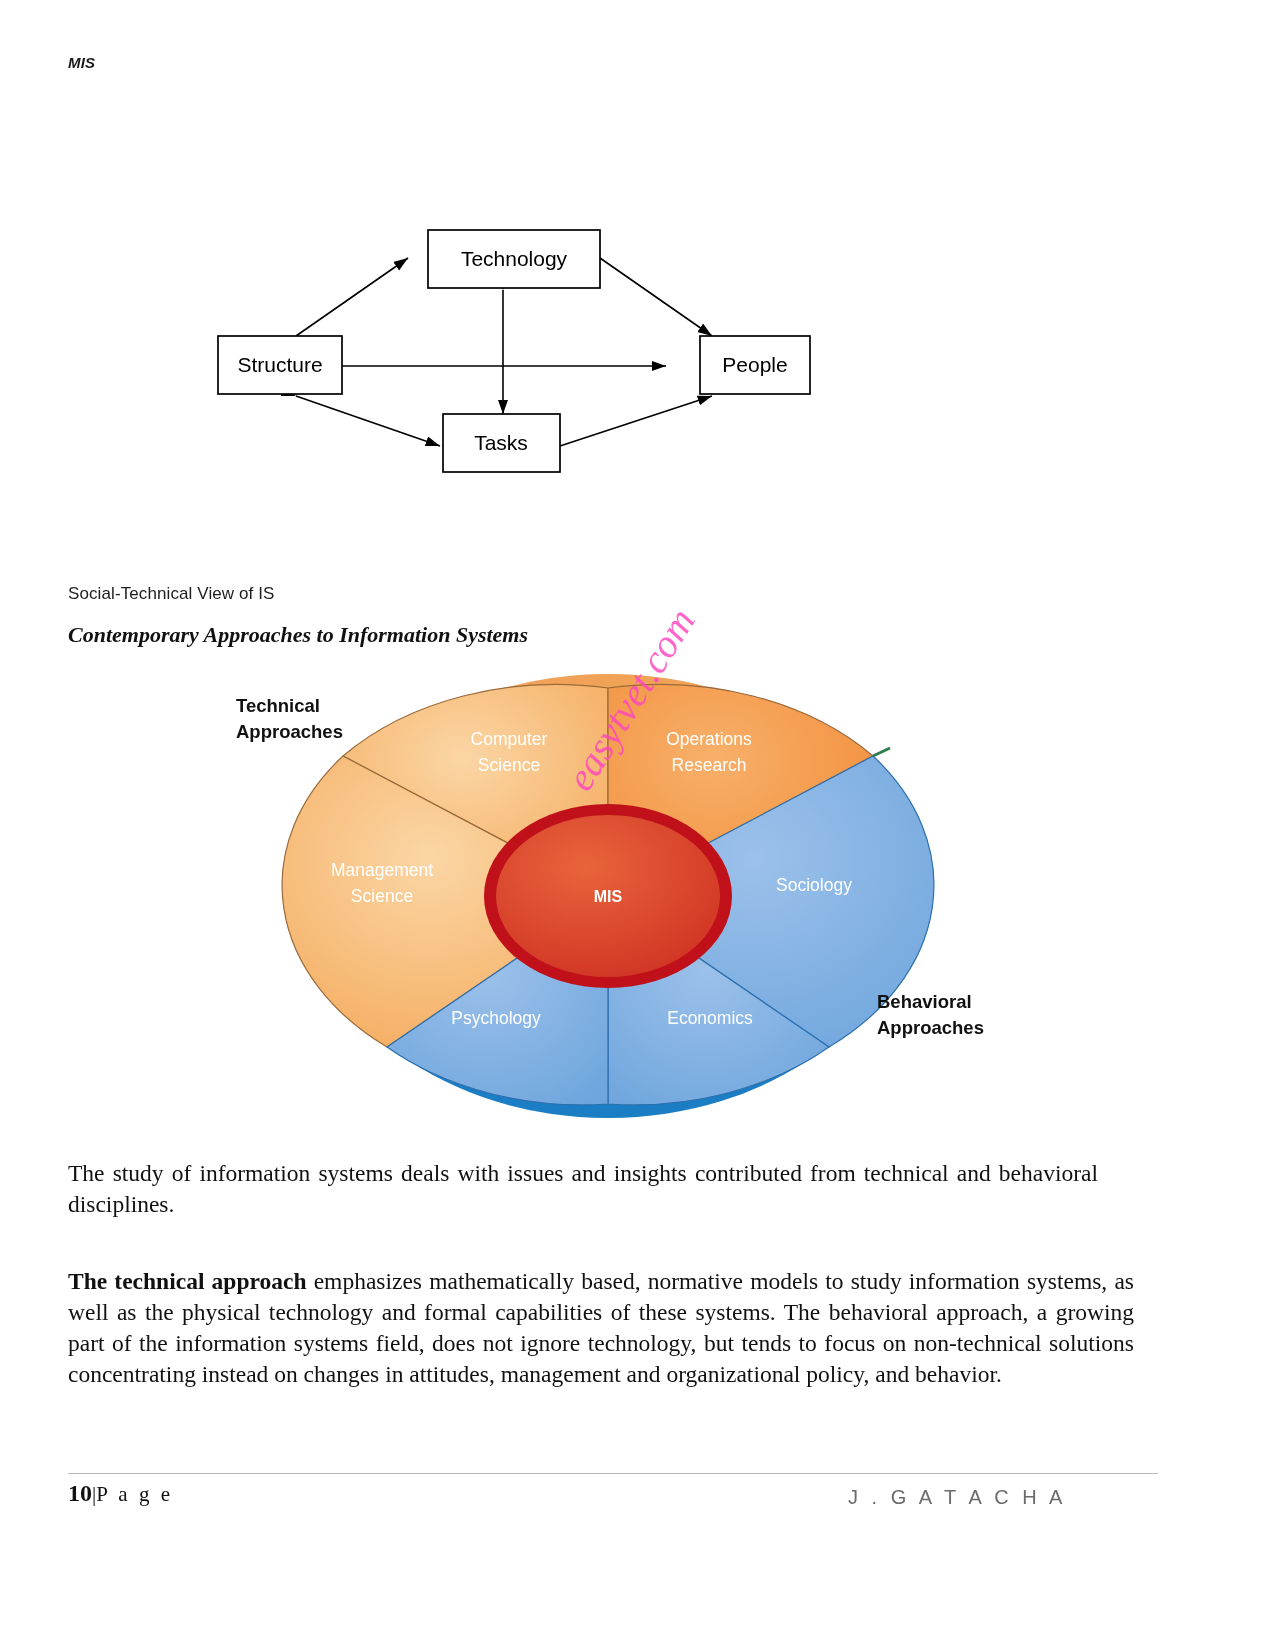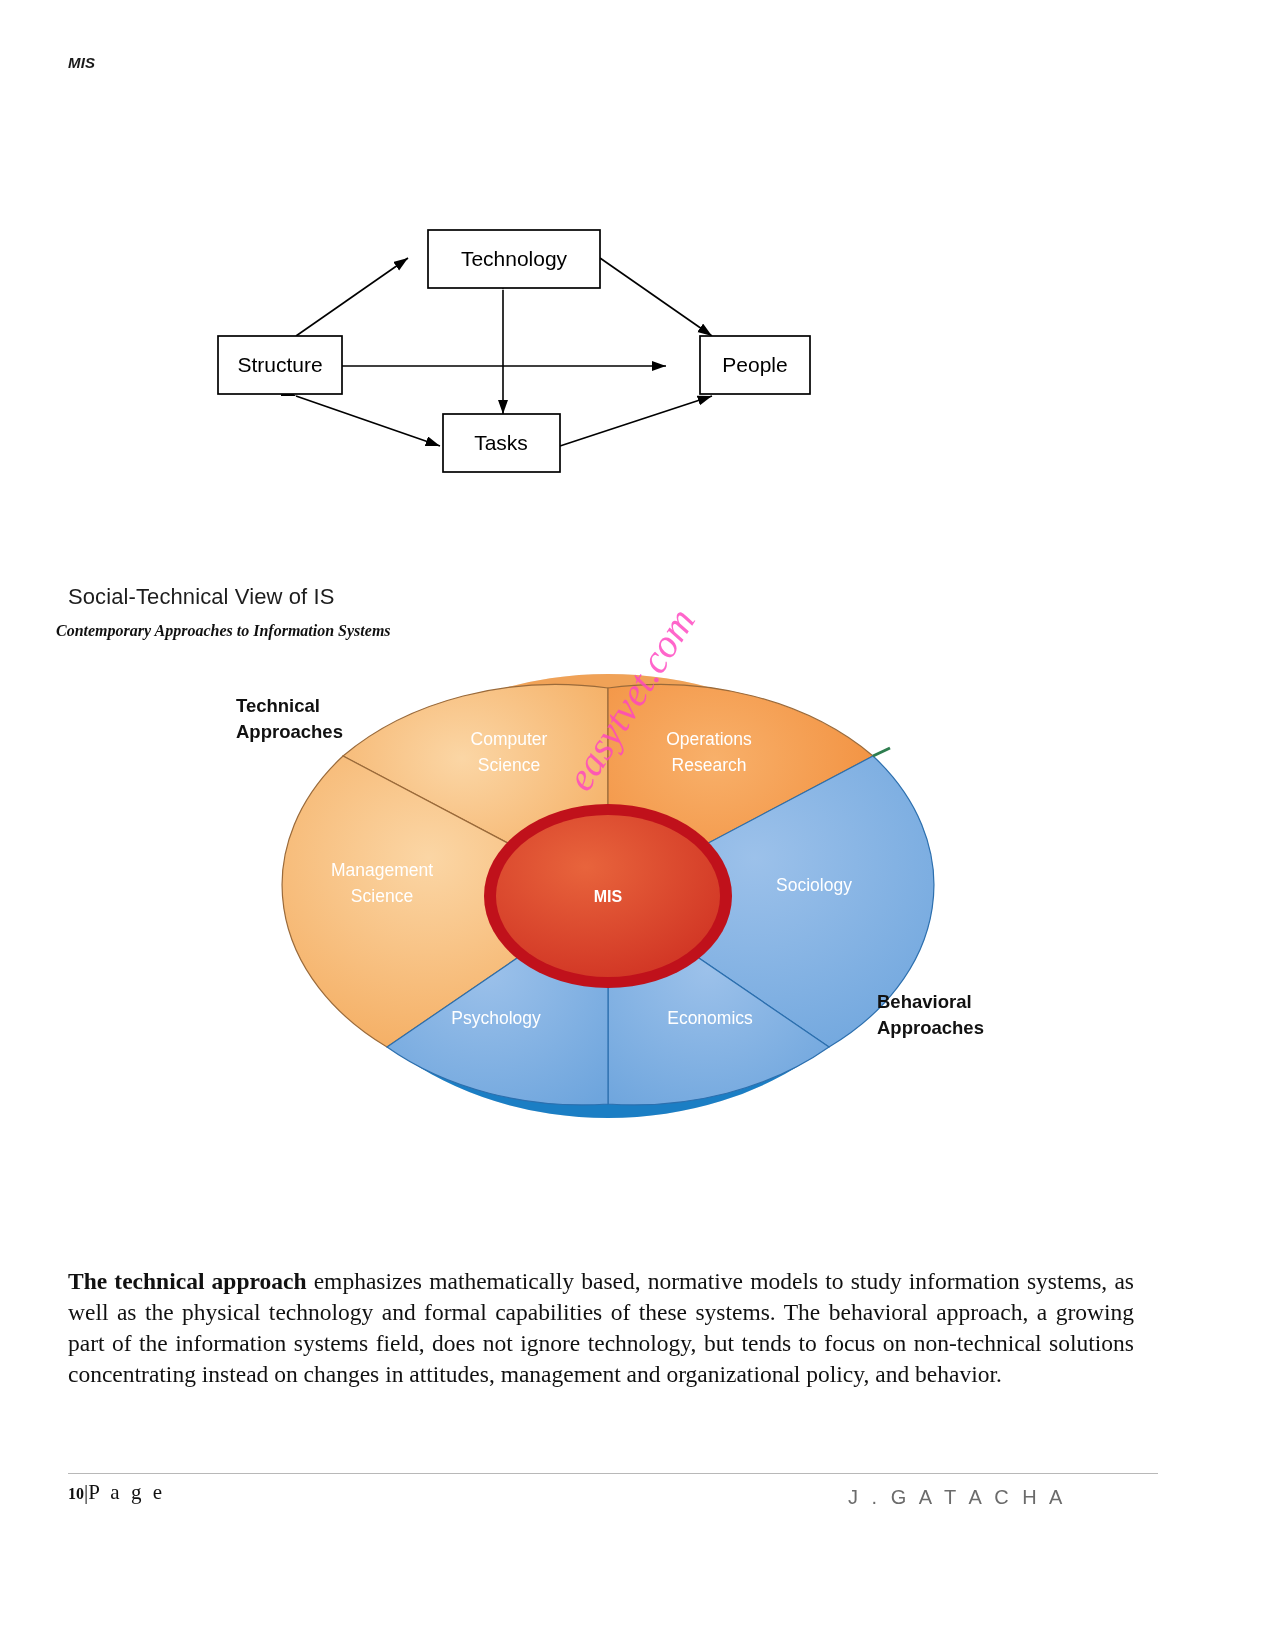--- a/index.html
+++ b/index.html
@@ -48,31 +48,31 @@
   .p-last   { left: 68px; top: 1396px; width: 1066px; }
 
   .bold { font-weight: bold; }
 
   
   .h-section {
     position: absolute;
     left: 68px;
     top: 566px;
     font-family: "Liberation Sans", sans-serif;
-    font-size: 22px;
+    font-size: 17px;
     font-weight: 400;
     color: #1d1d1d;
     letter-spacing: 0.1px;
   }
   .h-sub {
     position: absolute;
-    left: 56px;
+    left: 68px;
     top: 604px;
     font-family: "Liberation Serif", serif;
-    font-size: 16px;
+    font-size: 22px;
     font-weight: bold;
     font-style: italic;
     color: #111111;
   }
 
   
   .fig-boxes {
     position: absolute;
     left: 200px;
     top: 200px;
@@ -137,21 +137,21 @@
     background: #b8b8b8;
   }
   .footer-left {
     position: absolute;
     left: 68px;
     top: 1462px;
     font-family: "Liberation Serif", serif;
     font-size: 21px;
     color: #111111;
   }
-  .footer-left .num { font-weight: bold; font-size: 16px; }
+  .footer-left .num { font-weight: bold; font-size: 24px; }
   .footer-left .pg { letter-spacing: 3px; }
   .footer-right {
     position: absolute;
     left: 848px;
     top: 1468px;
     font-family: Liberation Sans, sans-serif;
     font-size: 20px;
     letter-spacing: 4px;
     color: #6b6b6b;
   }
@@ -287,20 +287,21 @@
       <text class="outer-label" x="14" y="56">Technical</text>
       <text class="outer-label" x="14" y="82">Approaches</text>
 
       <text class="outer-label" x="655" y="352">Behavioral</text>
       <text class="outer-label" x="655" y="378">Approaches</text>
     </svg>
 
     <div class="watermark">easytvet.com</div>
   </div>
 
+  <div class="para p-study tight">The study of information systems deals with issues and insights contributed from technical and behavioral disciplines.</div>
 
   <div class="para p-tech tight"><span class="bold">The technical approach</span><span> emphasizes mathematically based, normative models to study information systems, as well as the physical technology and formal capabilities of these systems. The behavioral approach, a growing part of the information systems field, does not ignore technology, but tends to focus on non-technical solutions concentrating instead on changes in attitudes, management and organizational policy, and behavior.</span></div>
 
 
   <div class="footer-rule"></div>
   <div class="footer-left"><span class="num">10</span><span>|</span><span class="pg">P a g e</span></div>
   <div class="footer-right">J . G A T A C H A</div>
 
 </div>
 

